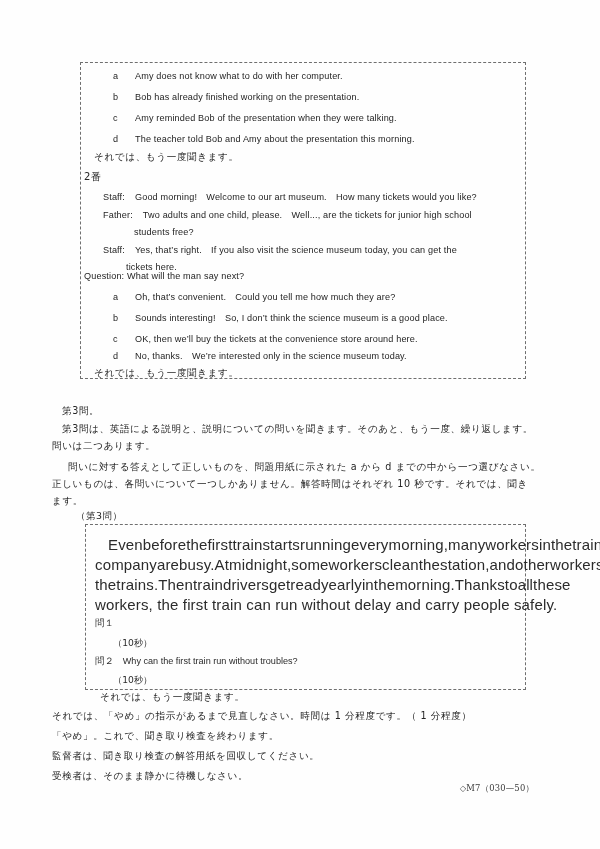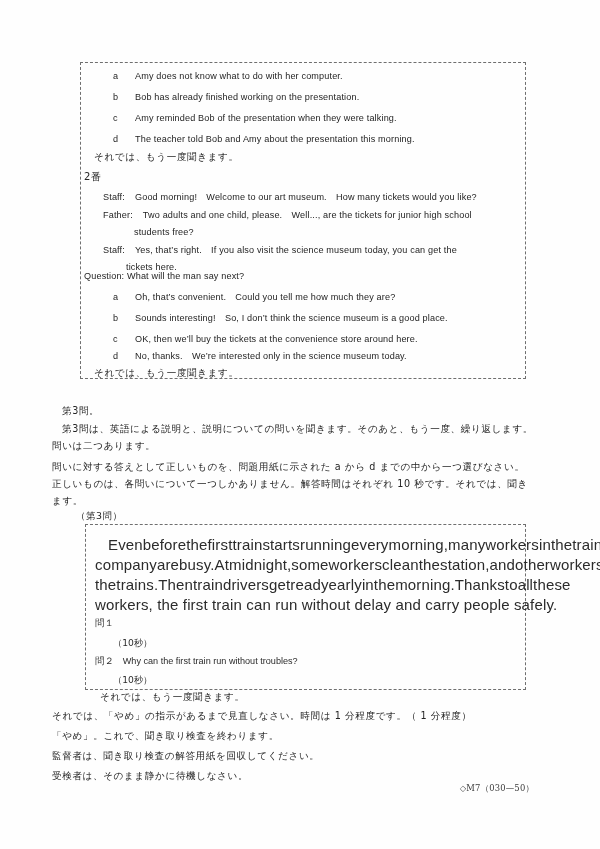--- a/index.html
+++ b/index.html
@@ -197,21 +197,21 @@
   </div>
   <div class="opt-row en" style="left:113px; top:352px;">
     <span class="opt-letter">d</span>
     <span class="opt-text">No, thanks. We’re interested only in the science museum today.</span>
   </div>
   <div class="line jp" style="left:94px; top:368px;">それでは、もう一度聞きます。</div>
 
   <div class="line jp" style="left:62px; top:406px;">第3問。</div>
   <div class="line jp" style="left:62px; top:424px;">第3問は、英語による説明と、説明についての問いを聞きます。そのあと、もう一度、繰り返します。</div>
   <div class="line jp" style="left:52px; top:441px;">問いは二つあります。</div>
-  <div class="line jp" style="left:52px; top:462px;">問いに対する答えとして正しいものを、問題用紙に示された a から d までの中から一つ選びなさい。</div>
+  <div class="line jp" style="left:68px; top:462px;">問いに対する答えとして正しいものを、問題用紙に示された a から d までの中から一つ選びなさい。</div>
   <div class="line jp" style="left:52px; top:479px;">正しいものは、各問いについて一つしかありません。解答時間はそれぞれ 10 秒です。それでは、聞き</div>
   <div class="line jp" style="left:52px; top:496px;">ます。</div>
 
   <div class="line jp" style="left:76px; top:511px; font-size:9.4px;">（第3問）</div>
 
   <div class="dashbox" id="box-listening-3"></div>
 
   <div class="passage-line just" style="left:108px; top:536px; width:400px;">
     <span>Even</span>
     <span>before</span>

